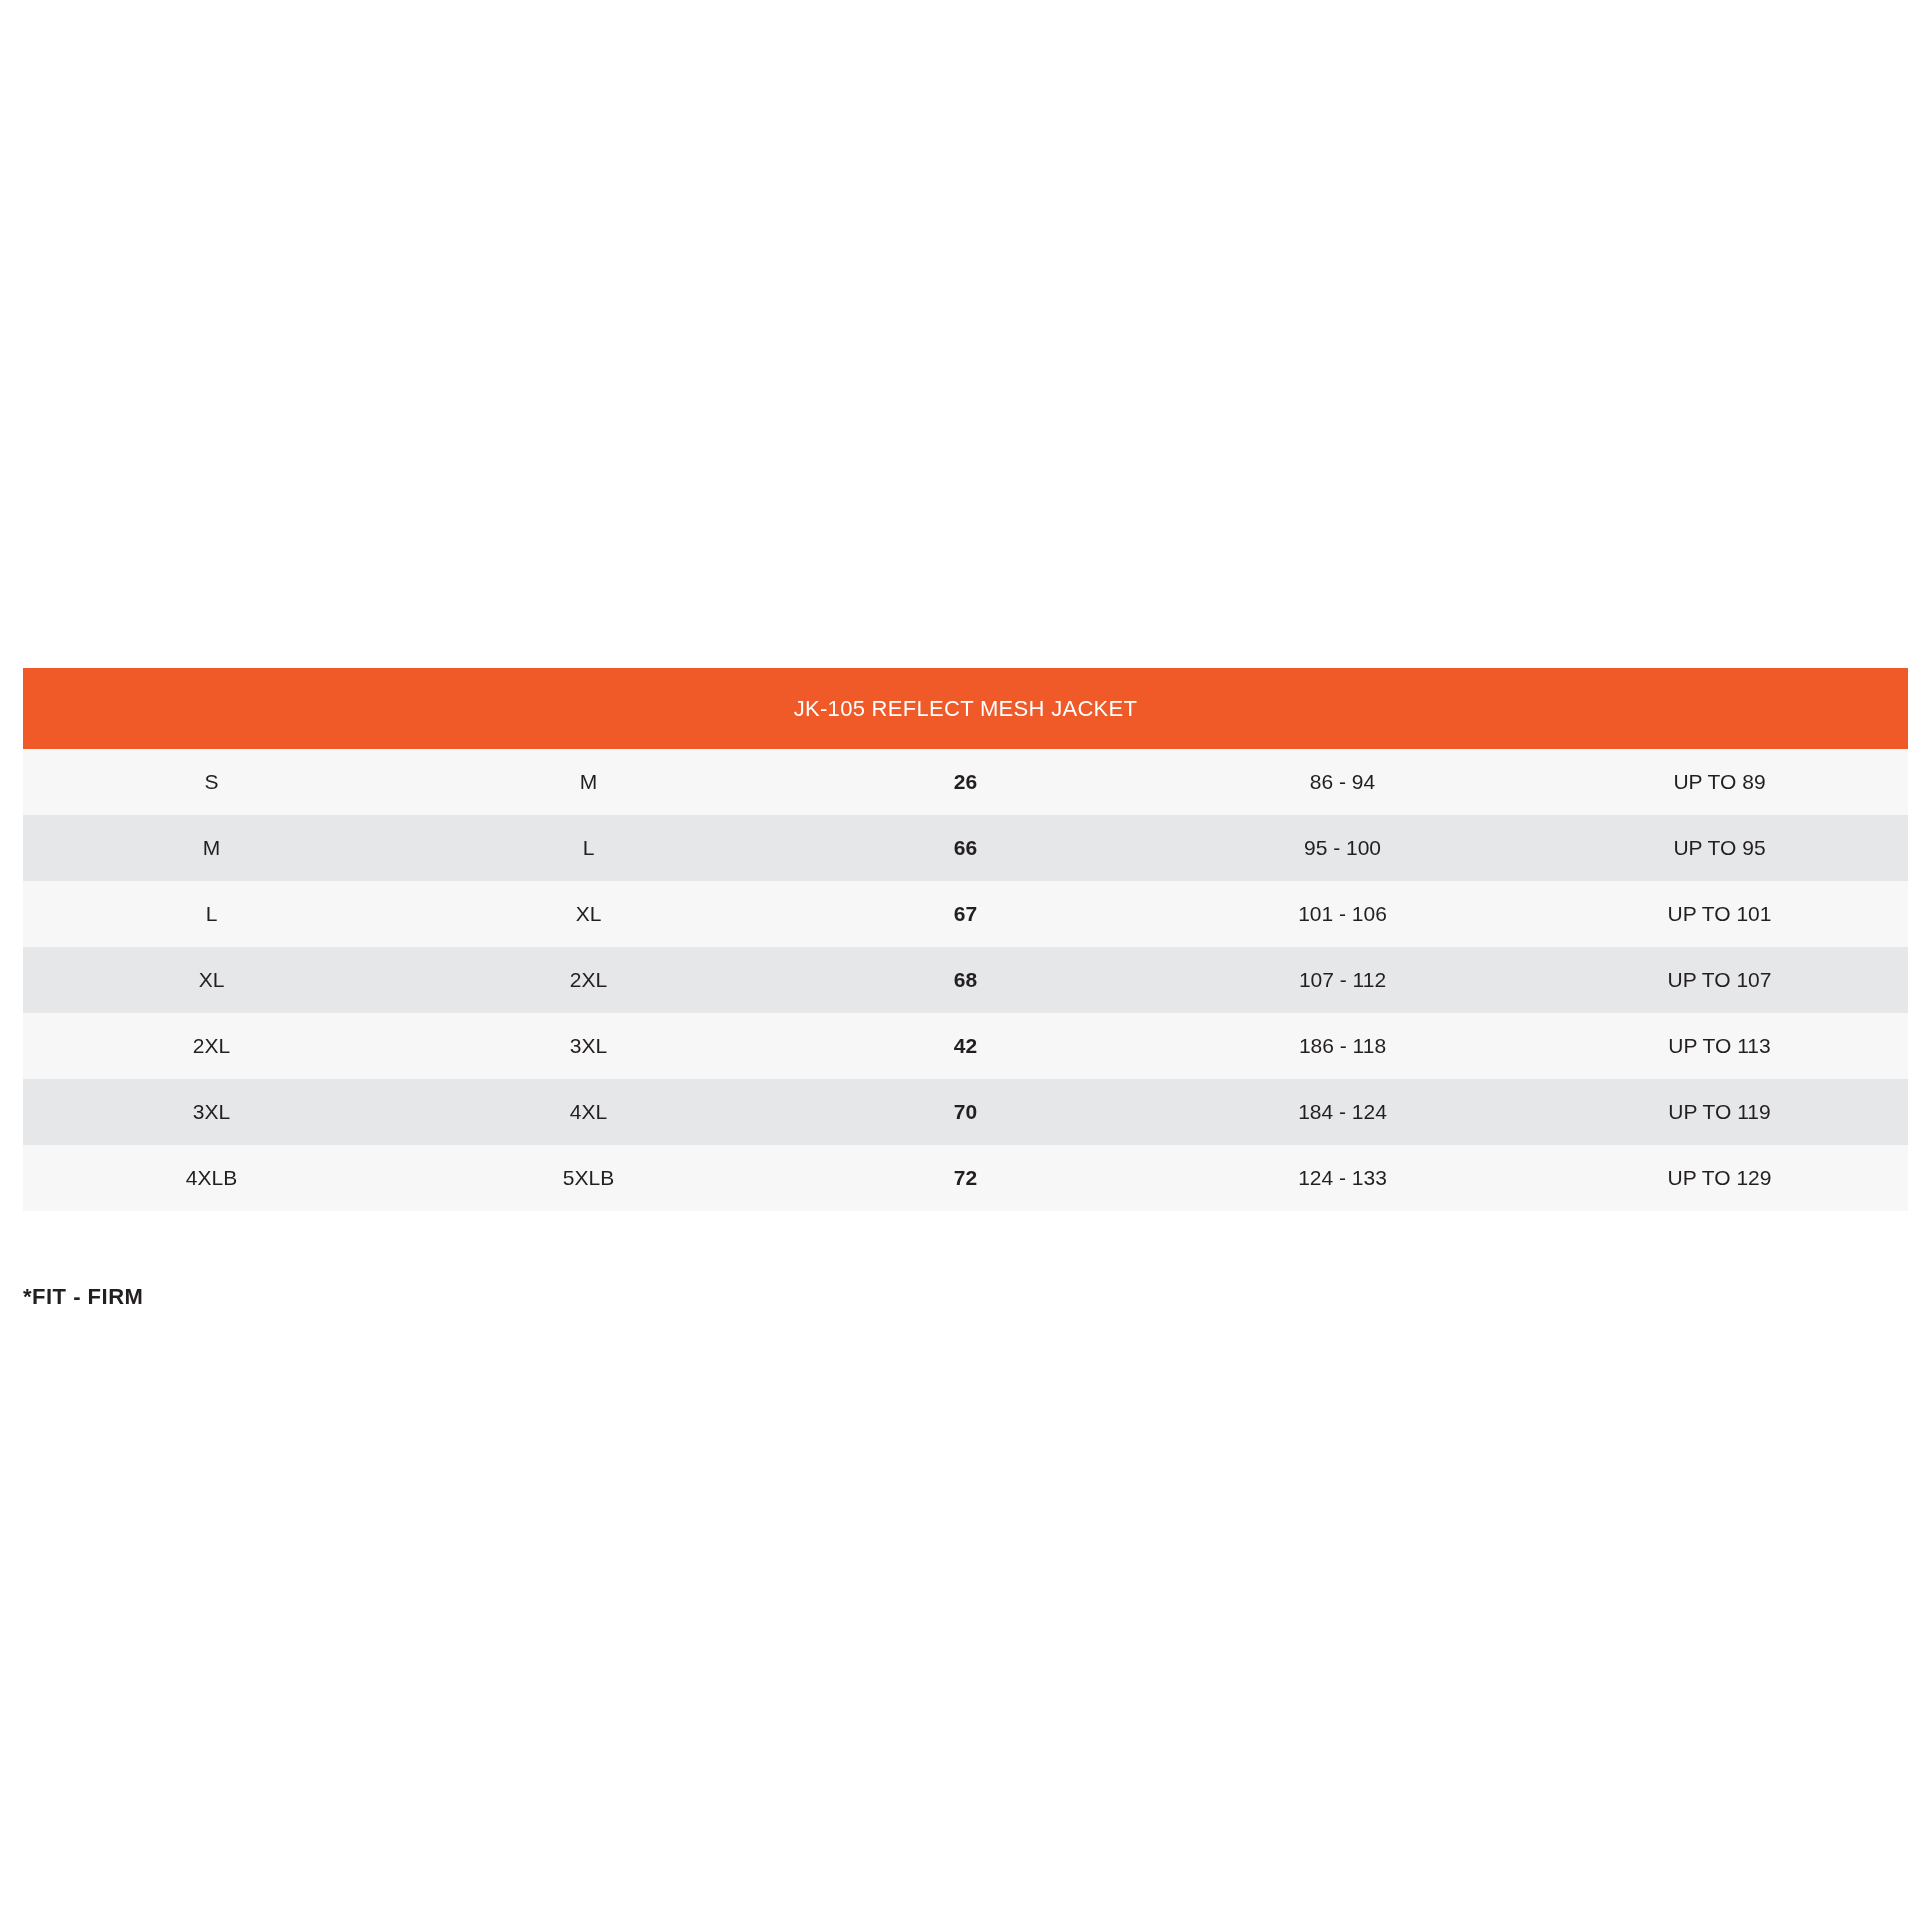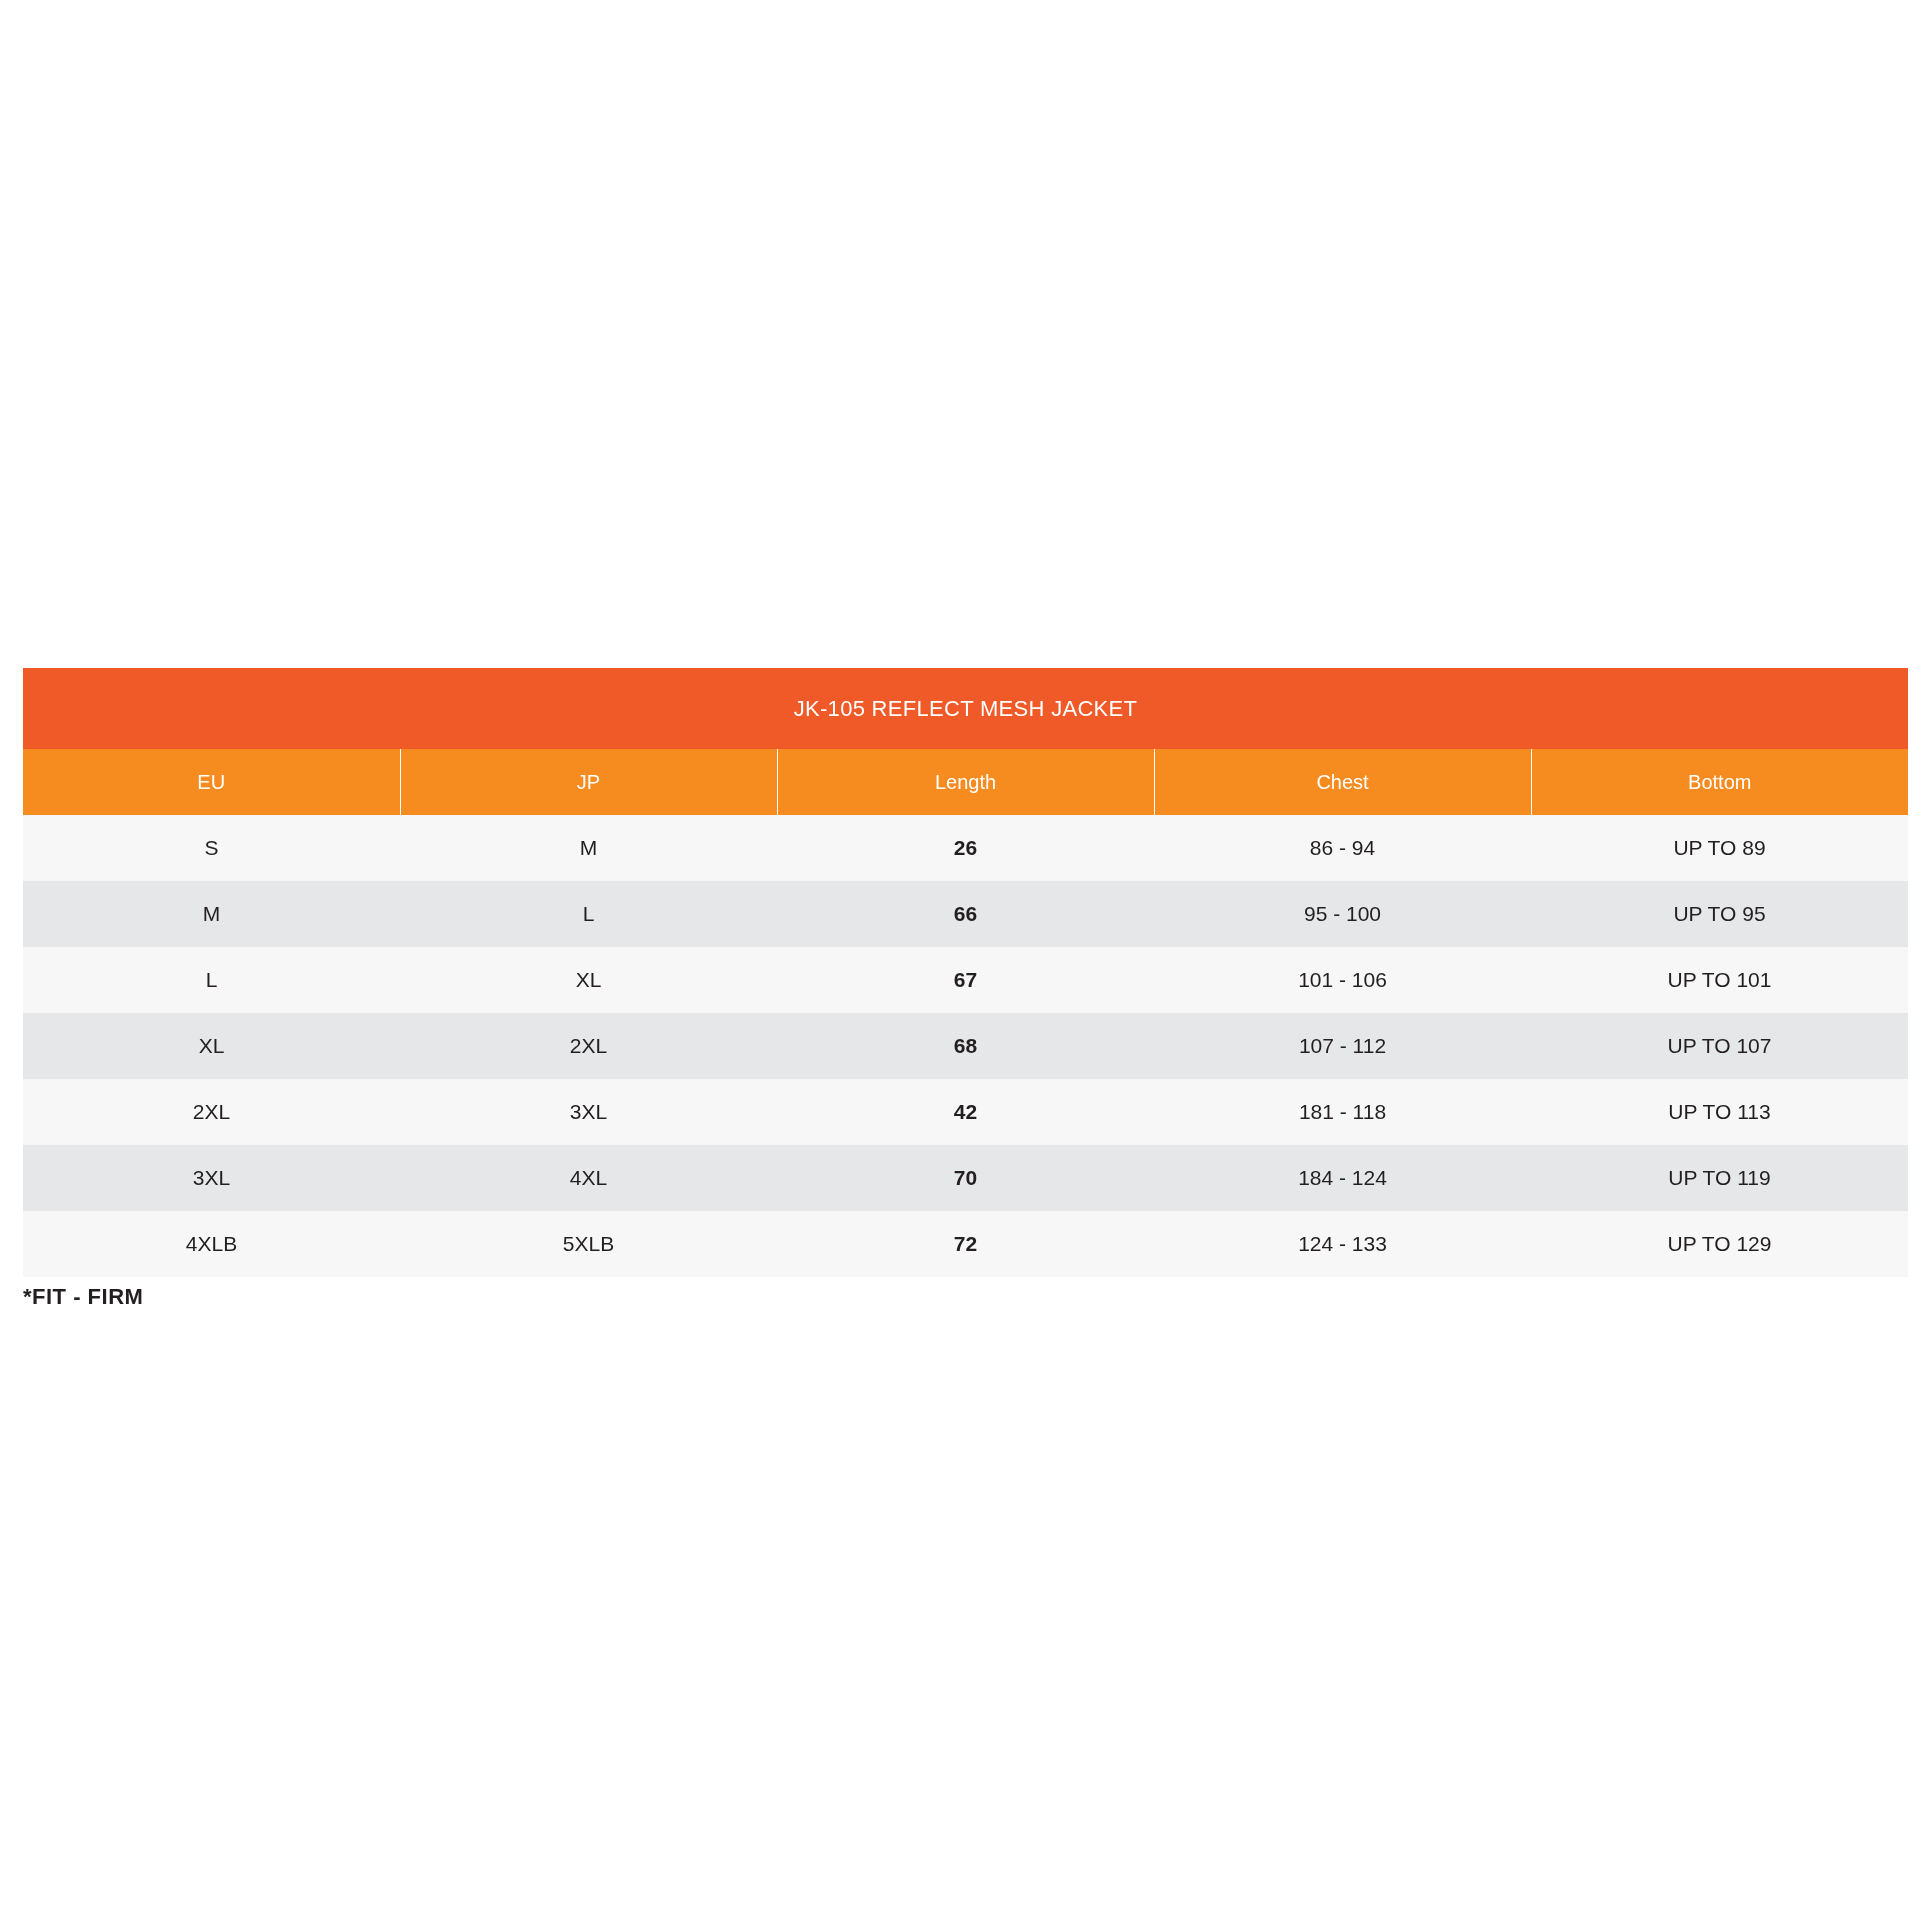--- a/index.html
+++ b/index.html
@@ -101,27 +101,20 @@
   <div class="table-wrap">
     <table class="size-table">
       <tbody>
         <tr class="title-row">
           <td class="blank"></td>
           <td class="blank"></td>
           <td class="title-cell">JK-105 REFLECT MESH JACKET</td>
           <td class="blank"></td>
           <td class="blank"></td>
         </tr>
-        <tr class="head-row">
-          <td>EU</td>
-          <td>JP</td>
-          <td>Length</td>
-          <td>Chest</td>
-          <td>Bottom</td>
-        </tr>
 
         <tr class="data-row odd">
           <td>S</td>
           <td>M</td>
           <td class="bold-col">26</td>
           <td>86 - 94</td>
           <td>UP TO 89</td>
         </tr>
         <tr class="data-row even">
           <td>M</td>
@@ -141,21 +134,21 @@
           <td>XL</td>
           <td>2XL</td>
           <td class="bold-col">68</td>
           <td>107 - 112</td>
           <td>UP TO 107</td>
         </tr>
         <tr class="data-row odd">
           <td>2XL</td>
           <td>3XL</td>
           <td class="bold-col">42</td>
-          <td>181 - 118</td>
+          <td>186 - 118</td>
           <td>UP TO 113</td>
         </tr>
         <tr class="data-row even">
           <td>3XL</td>
           <td>4XL</td>
           <td class="bold-col">70</td>
           <td>184 - 124</td>
           <td>UP TO 119</td>
         </tr>
         <tr class="data-row odd">

